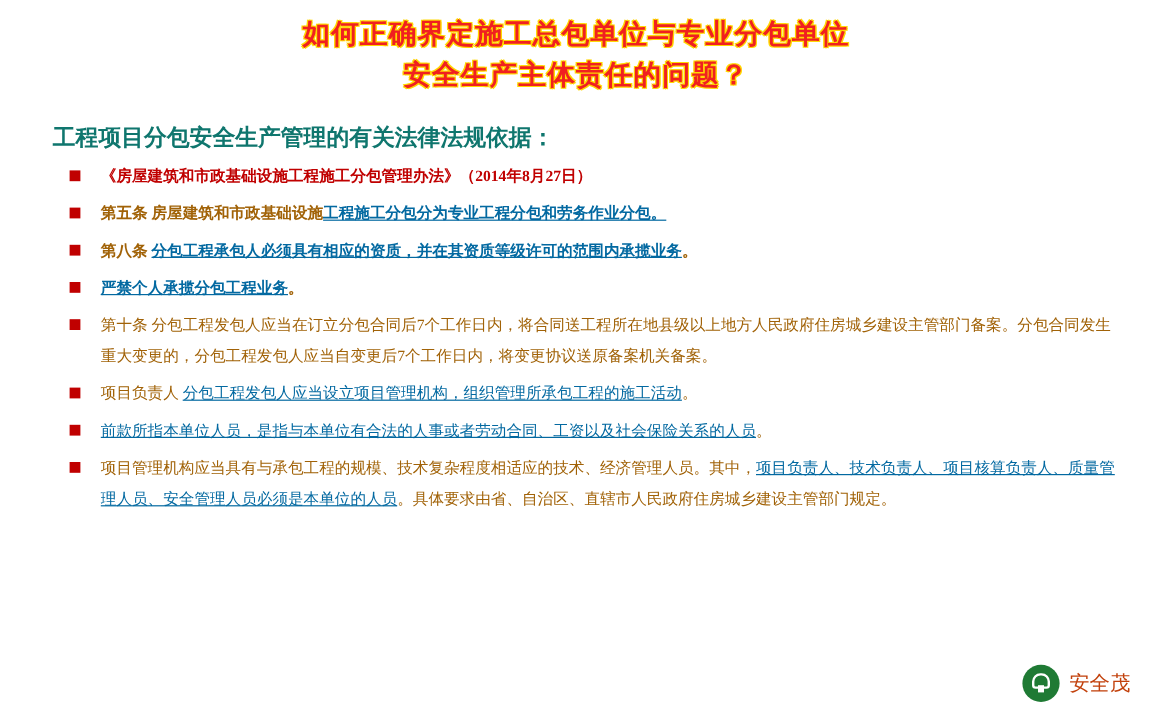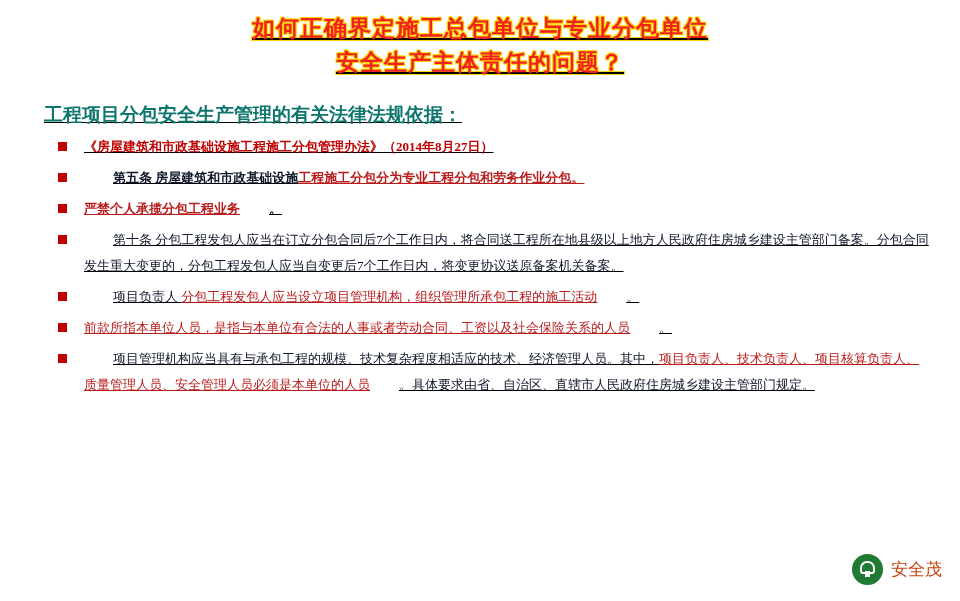--- a/index.html
+++ b/index.html
@@ -12,21 +12,20 @@
     background: #ffffff;
     font-family: "Liberation Sans", sans-serif;
     overflow: hidden;
     position: relative;
   }
   .slide {
     position: relative;
     width: 960px;
     height: 601px;
     box-sizing: border-box;
-    text-decoration: underline;
   }
   .title-block {
     text-align: center;
     padding-top: 12px;
   }
   .title-line {
     font-size: 23px;
     font-weight: bold;
     color: #f02020;
     letter-spacing: 1px;
@@ -58,25 +57,24 @@
     top: 8px;
     width: 9px;
     height: 9px;
     background: #c00000;
     display: block;
   }
   .seg {
     white-space: normal;
   }
   .b-dark {
-    color: #0f172a;
-    margin-left: 29px;
+    color: #a16207;
   }
   .b-blue {
-    color: #b91c1c;
+    color: #0369a1;
     text-decoration: underline;
   }
   .b-red {
     color: #c00000;
   }
   .bold {
     font-weight: bold;
   }
   .serif {
     font-family: "Liberation Serif", serif;
@@ -139,20 +137,24 @@
     <li>
       <span class="marker"></span>
       <span class="seg serif b-red bold">《房屋建筑和市政基础设施工程施工分包管理办法》（2014年8月27日）</span>
     </li>
     <li>
       <span class="marker"></span>
       <span class="seg serif b-dark bold">第五条  房屋建筑和市政基础设施</span><span class="seg serif b-blue bold">工程施工分包分为专业工程分包和劳务作业分包。</span>
     </li>
     <li>
       <span class="marker"></span>
+      <span class="seg serif b-dark bold">第八条  </span><span class="seg serif b-blue bold">分包工程承包人必须具有相应的资质，并在其资质等级许可的范围内承揽业务</span><span class="seg serif b-dark bold">。</span>
+    </li>
+    <li>
+      <span class="marker"></span>
       <span class="seg serif b-blue bold">严禁个人承揽分包工程业务</span><span class="seg serif b-dark bold">。</span>
     </li>
     <li>
       <span class="marker"></span>
       <span class="seg serif b-dark">第十条  分包工程发包人应当在订立分包合同后7个工作日内，将合同送工程所在地县级以上地方人民政府住房城乡建设主管部门备案。分包合同发生重大变更的，分包工程发包人应当自变更后7个工作日内，将变更协议送原备案机关备案。</span>
     </li>
     <li>
       <span class="marker"></span>
       <span class="seg serif b-dark">项目负责人  </span><span class="seg serif b-blue">分包工程发包人应当设立项目管理机构，组织管理所承包工程的施工活动</span><span class="seg serif b-dark">。</span>
     </li>

